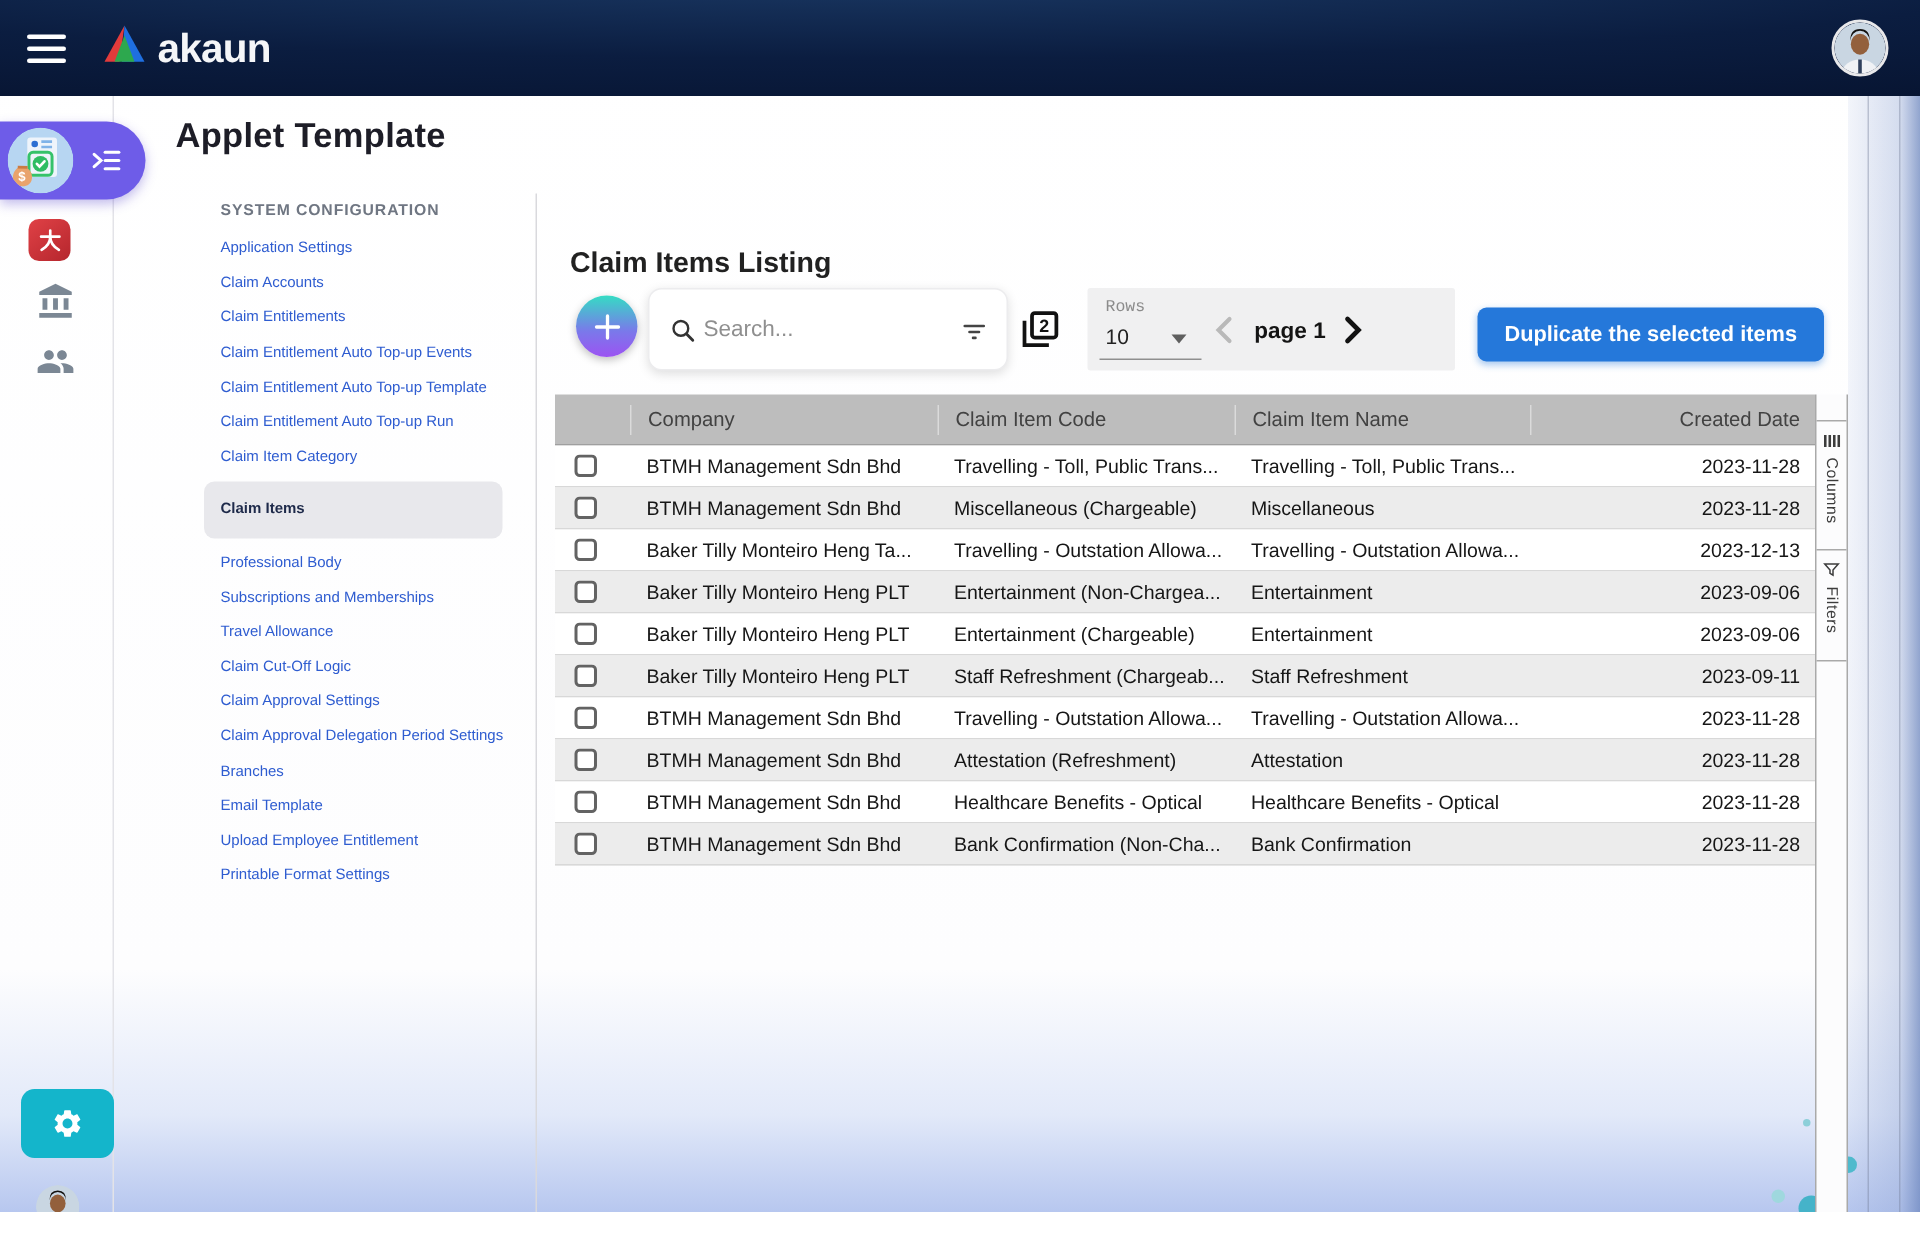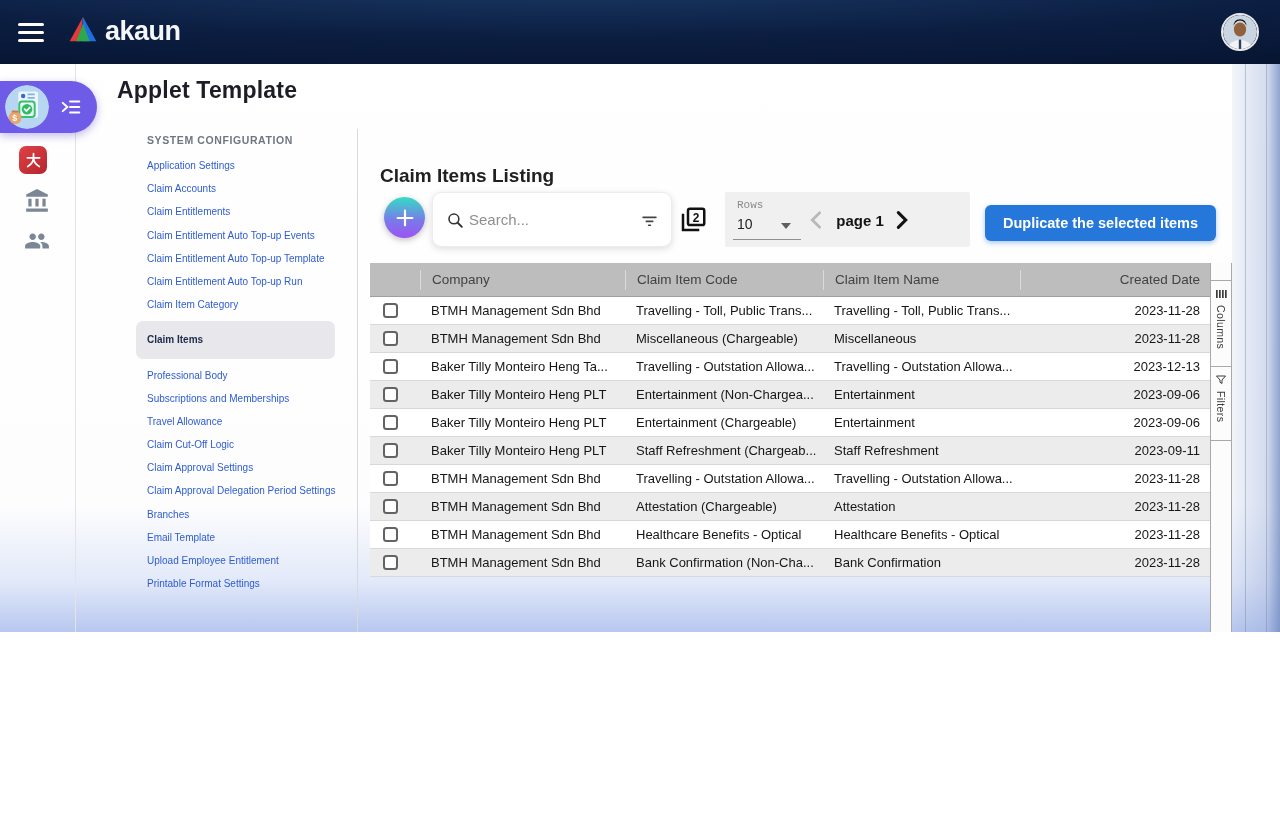--- a/index.html
+++ b/index.html
@@ -1,18 +1,18 @@
 <!DOCTYPE html>
 <html><head>
 <meta charset="utf-8">
 <style>
   * { margin:0; padding:0; box-sizing:border-box; }
   html,body { width:1280px; height:836px; }
   body { font-family:"Liberation Sans", sans-serif; }
-  .screen { position:relative; width:1280px; height:632px; overflow:hidden;
+  .screen { position:relative; width:1280px; height:808px; overflow:hidden;
     background:linear-gradient(180deg,#ffffff 0%,#fdfdfe 80%,#e2e9f9 92%,#b7c7ef 100%); }
 
   
   .topbar { position:absolute; left:0; top:0; width:1280px; height:64px;
     background:radial-gradient(130% 190% at 45% -30%, #1b3a66 0%, #0b1d40 48%, #05102a 100%); }
   .hamburger { position:absolute; left:18px; top:23px; width:26px; height:19px; cursor:pointer; }
   .hamburger i { display:block; height:3px; border-radius:2px; background:#fff; margin-bottom:5px; }
   .logo { position:absolute; left:68px; top:16px; display:flex; align-items:center; gap:7px; }
   .logo-text { color:#f5f6f8; font-size:27px; font-weight:700; letter-spacing:-0.5px; }
   .avatar { border-radius:50%; overflow:hidden; display:inline-block; }
@@ -362,21 +362,21 @@
         <div class="cell c-company">BTMH Management Sdn Bhd</div>
         <div class="cell c-code">Travelling - Outstation Allowa...</div>
         <div class="cell c-name">Travelling - Outstation Allowa...</div>
         <div class="cell c-date">2023-11-28</div>
       </div>
       <div class="trow alt">
         <div class="cell c-check">
           <span class="checkbox"></span>
         </div>
         <div class="cell c-company">BTMH Management Sdn Bhd</div>
-        <div class="cell c-code">Attestation (Chargeable)</div>
+        <div class="cell c-code">Attestation (Refreshment)</div>
         <div class="cell c-name">Attestation</div>
         <div class="cell c-date">2023-11-28</div>
       </div>
       <div class="trow">
         <div class="cell c-check">
           <span class="checkbox"></span>
         </div>
         <div class="cell c-company">BTMH Management Sdn Bhd</div>
         <div class="cell c-code">Healthcare Benefits - Optical</div>
         <div class="cell c-name">Healthcare Benefits - Optical</div>

